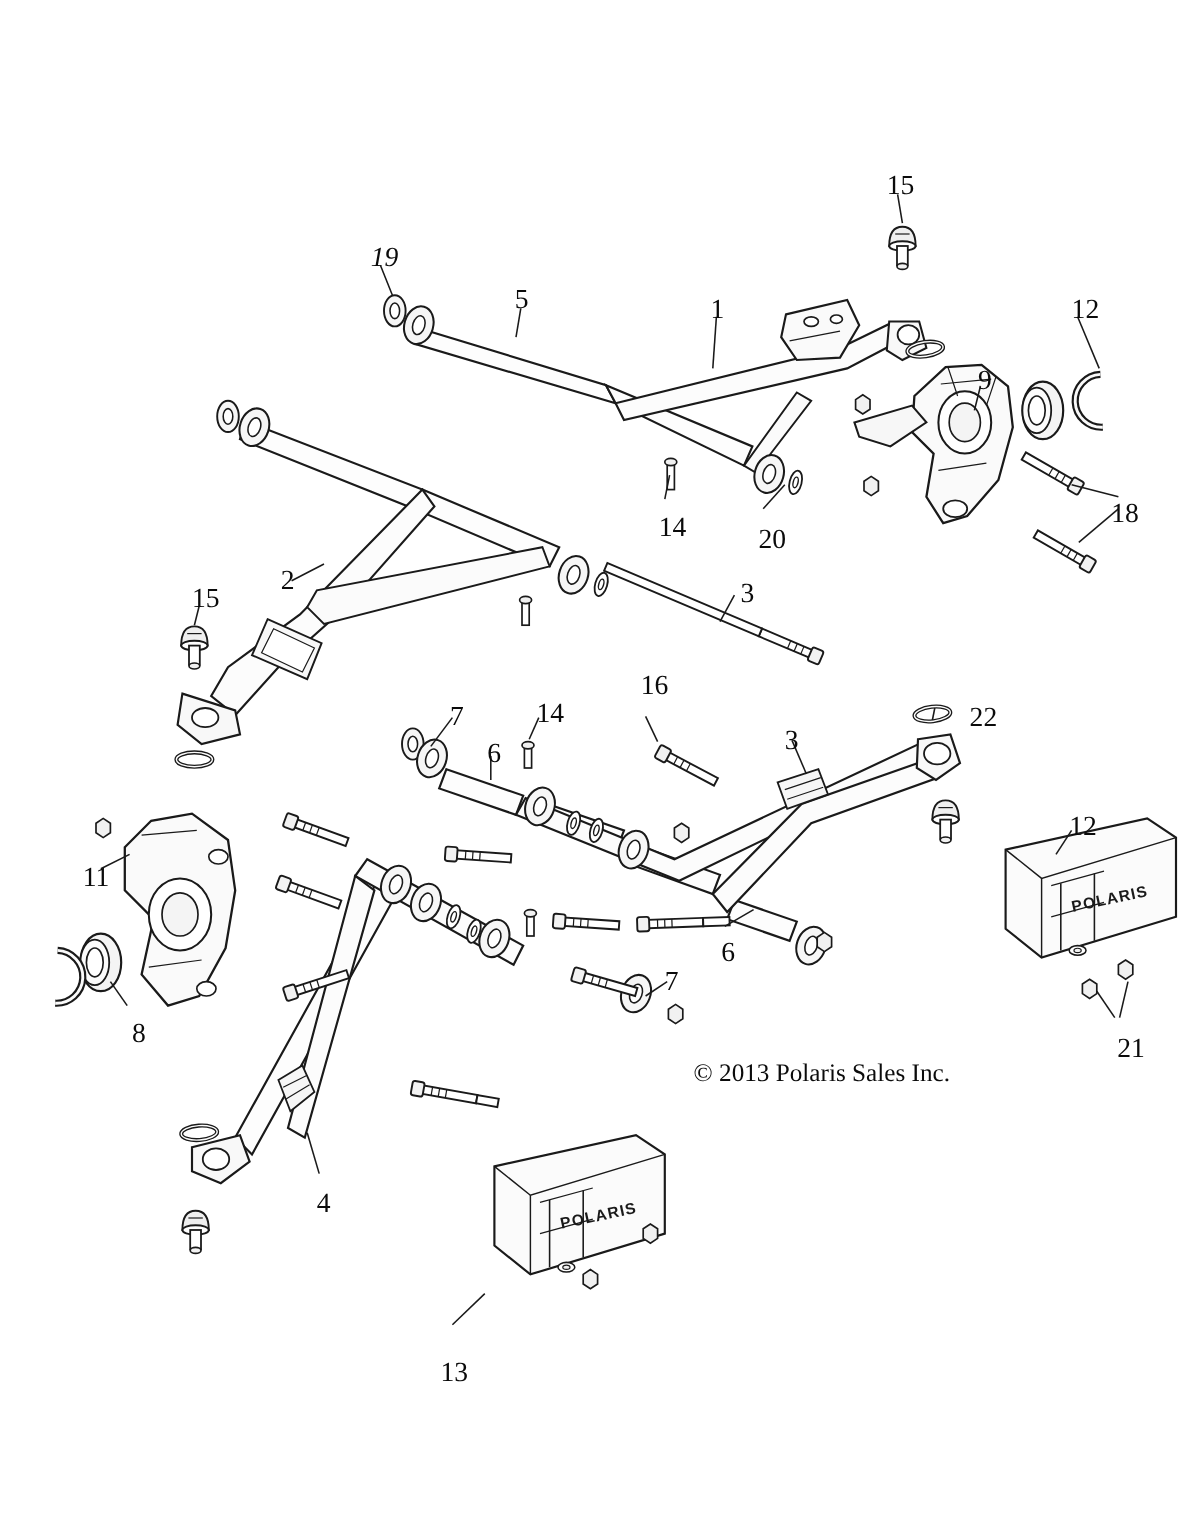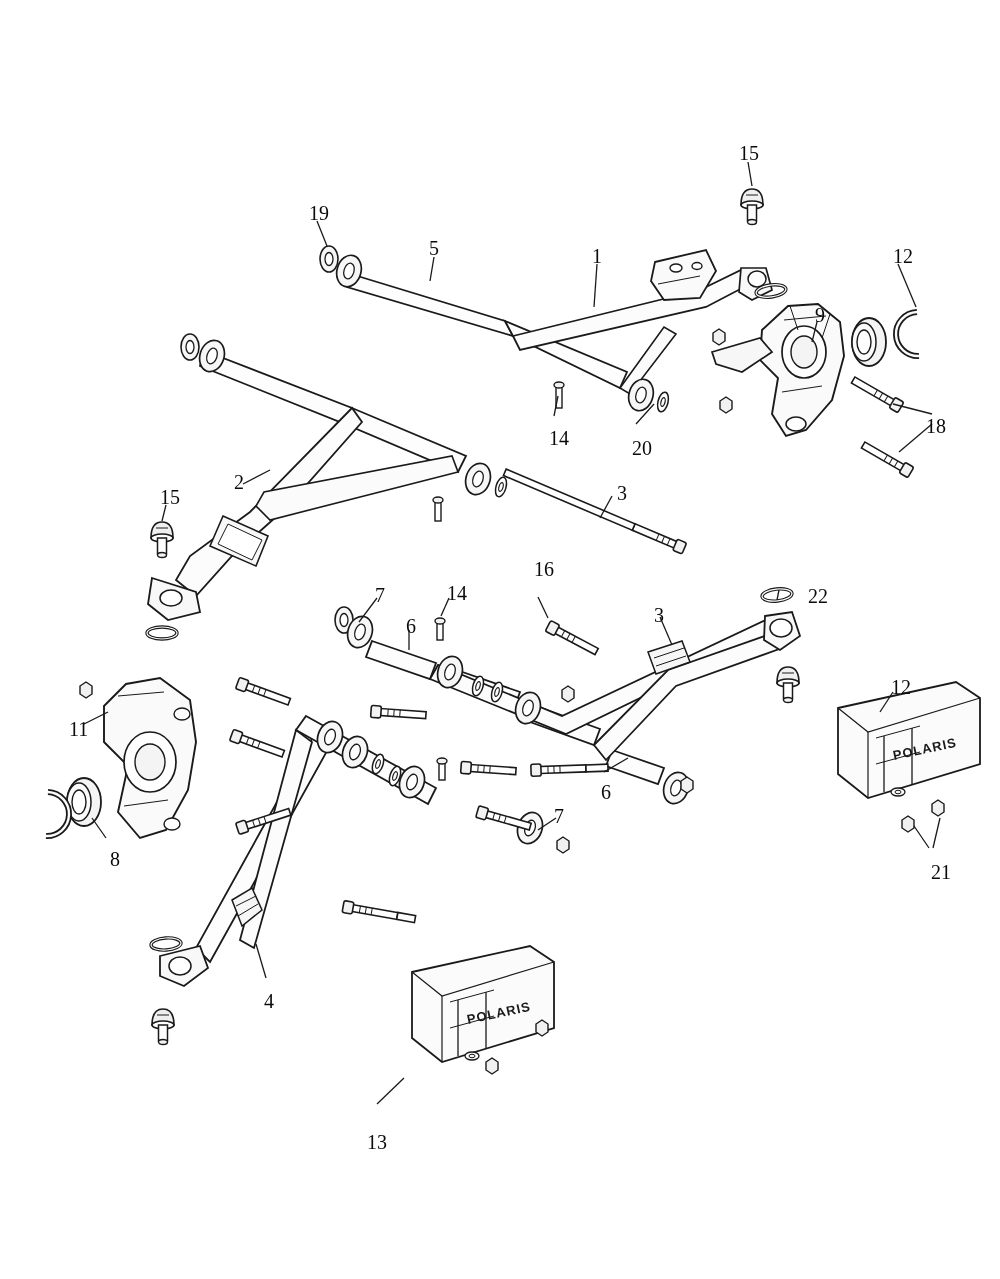--- a/index.html
+++ b/index.html
@@ -20,21 +20,21 @@
   #artwork {
     position: absolute;
     left: 0;
     top: 0;
     width: 1000px;
     height: 1279px;
   }
   .callout {
     position: absolute;
     font-family: "Liberation Serif", serif;
-    font-size: 20px;
+    font-size: 23px;
     color: #0b0b0b;
     line-height: 1;
     white-space: nowrap;
   }
   .copyright {
     position: absolute;
     left: 578px;
     top: 882px;
     font-family: "Liberation Serif", serif;
     font-size: 21px;
@@ -411,21 +411,21 @@
       <line x1="556" y1="818" x2="538" y2="830"></line>
       <line x1="929" y1="848" x2="914" y2="826"></line>
       <line x1="933" y1="848" x2="940" y2="818"></line>
       <line x1="106" y1="838" x2="92" y2="818"></line>
       <line x1="266" y1="978" x2="256" y2="944"></line>
       <line x1="377" y1="1104" x2="404" y2="1078"></line>
     </g>
   </svg>
 
   <div class="callout" style="left:739px;top:143px;">15</div>
-  <div class="callout" style="left:309px;top:203px;">19</div>
+  <div class="callout" style="left:309px;top:203px;font-style:italic;">19</div>
   <div class="callout" style="left:429px;top:238px;">5</div>
   <div class="callout" style="left:592px;top:246px;">1</div>
   <div class="callout" style="left:893px;top:246px;">12</div>
   <div class="callout" style="left:815px;top:305px;">9</div>
   <div class="callout" style="left:926px;top:416px;">18</div>
   <div class="callout" style="left:549px;top:428px;">14</div>
   <div class="callout" style="left:632px;top:438px;">20</div>
   <div class="callout" style="left:234px;top:472px;">2</div>
   <div class="callout" style="left:160px;top:487px;">15</div>
   <div class="callout" style="left:617px;top:483px;">3</div>
@@ -437,13 +437,14 @@
   <div class="callout" style="left:406px;top:616px;">6</div>
   <div class="callout" style="left:891px;top:677px;">12</div>
   <div class="callout" style="left:69px;top:719px;">11</div>
   <div class="callout" style="left:601px;top:782px;">6</div>
   <div class="callout" style="left:554px;top:806px;">7</div>
   <div class="callout" style="left:931px;top:862px;text-align:right;">21</div>
   <div class="callout" style="left:110px;top:849px;">8</div>
   <div class="callout" style="left:264px;top:991px;">4</div>
   <div class="callout" style="left:367px;top:1112px;margin-top:20px;">13</div>
 
+  <div class="copyright">© 2013 Polaris Sales Inc.</div>
 </div>
 
 </body></html>

